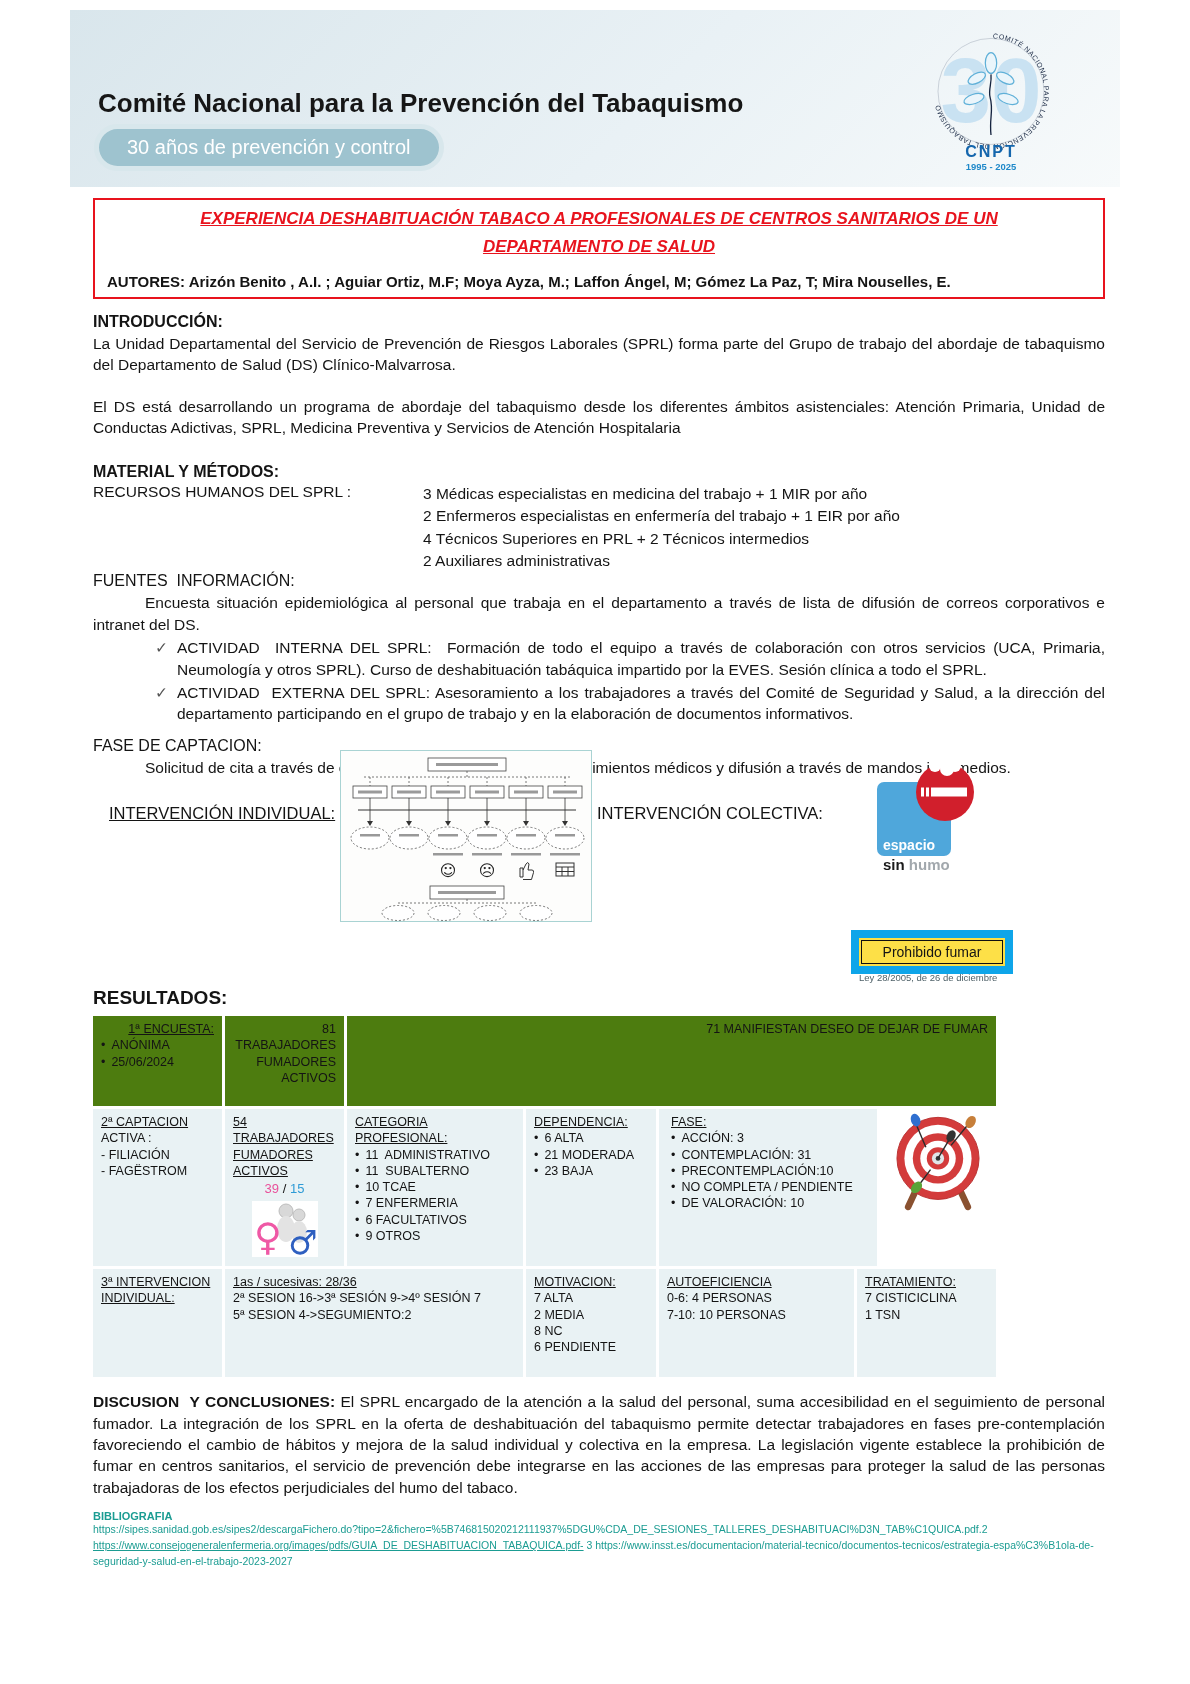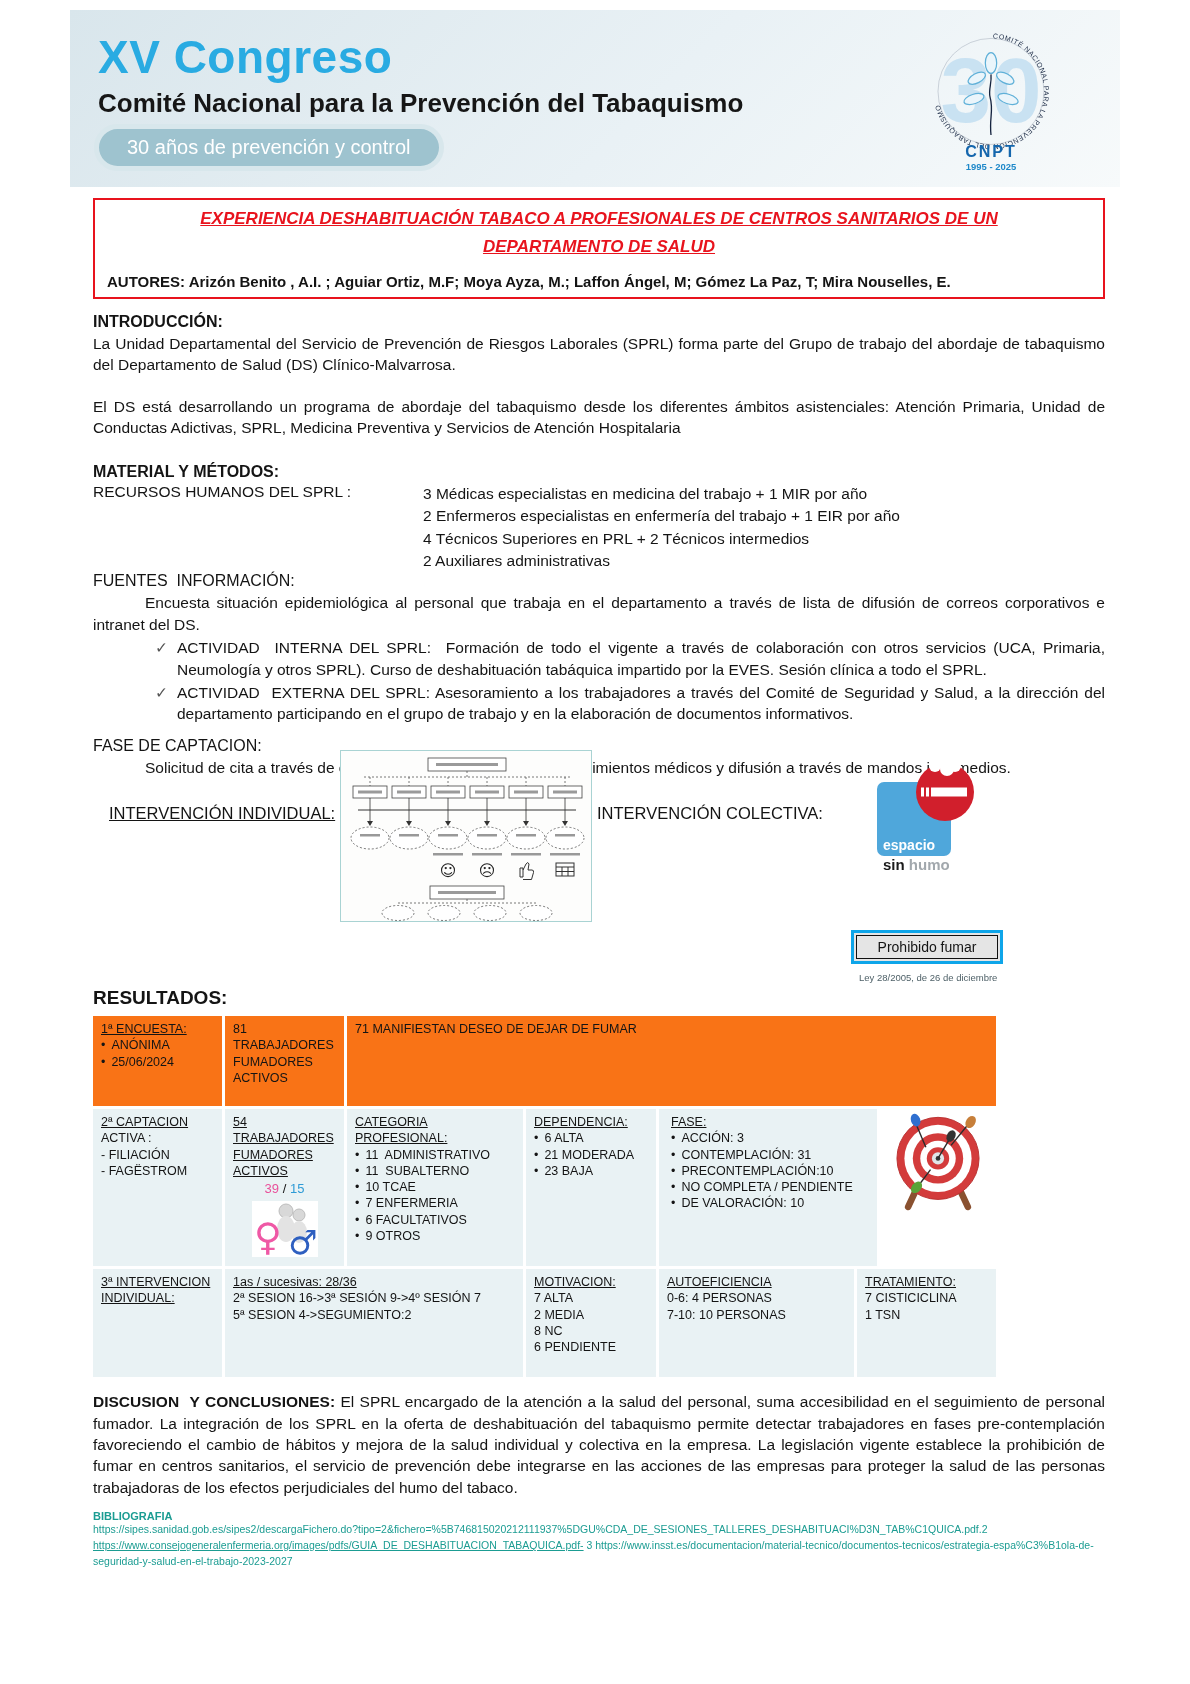--- a/index.html
+++ b/index.html
@@ -45,31 +45,31 @@
 
   .sec-fase{margin-top:12px;}
   .fase-text{margin-top:2px;text-indent:52px;}
 
   
   .intervencion{position:relative;height:205px;margin-top:4px;}
   .label-individual{position:absolute;left:16px;top:22px;font-size:16.5px;text-decoration:underline;}
   .flowchart{position:absolute;left:247px;top:-32px;}
   .label-colectiva{position:absolute;left:504px;top:22px;font-size:16.5px;}
   .espacio{position:absolute;left:782px;top:-28px;}
-  .prohibido{position:absolute;left:758px;top:148px;width:142px;background:#e5e5e5;
-        border:3px solid #0ea5e9;padding:2px;}
+  .prohibido{position:absolute;left:758px;top:148px;width:142px;background:#fde047;
+        border:8px solid #0ea5e9;padding:2px;}
   .prohibido-inner{border:1px solid #101010;text-align:center;font-size:14px;padding:3px 0;}
   .ley{position:absolute;left:766px;top:190px;font-size:9.5px;color:#4f6168;}
 
   
   .resultados-heading{font-weight:bold;font-size:19px;margin:0 0 7px 0;}
   .results-table{display:grid;grid-template-columns:129px 119px 176px 130px 195px 20px 116px;
         gap:3px;background:#fff;width:903px;font-size:12.5px;line-height:1.3;}
   .cell{padding:5px 8px;}
-  .band-dark{background:#f97316;}
+  .band-dark{background:#4d7c0f;text-align:right;}
   .band-light{background:#E9F2F4;}
   .r1{min-height:80px;}
   .r2{min-height:130px;}
   .r3{min-height:98px;}
   .u{text-decoration:underline;}
   .span5{grid-column:3 / span 5;}
   .span23{grid-column:2 / span 2;}
   .span56{grid-column:5 / span 2;padding-left:12px;}
   .span67{grid-column:6 / span 2;}
   .col7{grid-column:7;}
@@ -87,21 +87,20 @@
   .biblio-h{font-weight:bold;font-size:11px;}
   .biblio-t{font-size:10.5px;line-height:1.5;overflow-wrap:anywhere;}
   .biblio-link{text-decoration:underline;color:#1B9C92;cursor:pointer;}
 </style>
 </head>
 <body>
 
 <div id="page">
 
   <div class="banner">
-    <div class="congress-title">XV Congreso</div>
     <div class="committee">Comité Nacional para la Prevención del Tabaquismo</div>
     <div class="badge">30 años de prevención y control</div>
 
     <svg class="cnpt-logo" width="142" height="162" viewBox="0 0 150 160">
       <text x="75" y="104" text-anchor="middle" font-size="96" font-weight="bold" fill="#c9e2f2">30</text>
       <defs>
         <path id="ringPath" d="M75,16 a56,56 0 1 1 -0.01,0" fill="none"></path>
       </defs>
       <circle cx="75" cy="72" r="56" fill="none" stroke="#2a3a55" stroke-width="0.6" opacity="0.35"></circle>
       <text font-size="7.4" fill="#1b2a45" letter-spacing="0.6">
@@ -141,21 +140,21 @@
           <div>3 Médicas especialistas en medicina del trabajo + 1 MIR por año</div>
           <div>2 Enfermeros especialistas en enfermería del trabajo + 1 EIR por año</div>
           <div>4 Técnicos Superiores en PRL + 2 Técnicos intermedios</div>
           <div>2 Auxiliares administrativas</div>
         </div>
       </div>
       <div class="h-plain pre">FUENTES  INFORMACIÓN:</div>
       <p class="fuentes-text">Encuesta situación epidemiológica al personal que trabaja en el departamento a través de lista de difusión   de correos corporativos e intranet del DS.</p>
       <div class="check-item">
         <span class="check-icon">✓</span>
-        <span class="pre">ACTIVIDAD  INTERNA DEL SPRL:  Formación de todo el vigente a través de colaboración con otros servicios (UCA, Primaria, Neumología y otros SPRL). Curso de deshabituación tabáquica impartido por la EVES. Sesión clínica a todo el SPRL.</span>
+        <span class="pre">ACTIVIDAD  INTERNA DEL SPRL:  Formación de todo el equipo a través de colaboración con otros servicios (UCA, Primaria, Neumología y otros SPRL). Curso de deshabituación tabáquica impartido por la EVES. Sesión clínica a todo el SPRL.</span>
       </div>
       <div class="check-item">
         <span class="check-icon">✓</span>
         <span class="pre">ACTIVIDAD  EXTERNA DEL SPRL: Asesoramiento a los trabajadores a través del Comité de Seguridad y Salud, a la dirección del departamento participando en el grupo de trabajo y en la elaboración de documentos informativos.</span>
       </div>
     </div>
 
     <div class="sec-fase">
       <div class="h-plain">FASE DE CAPTACION:</div>
       <p class="fase-text">Solicitud de cita a través de código QR, captación en los reconocimientos médicos y difusión a través de mandos intermedios.</p>

